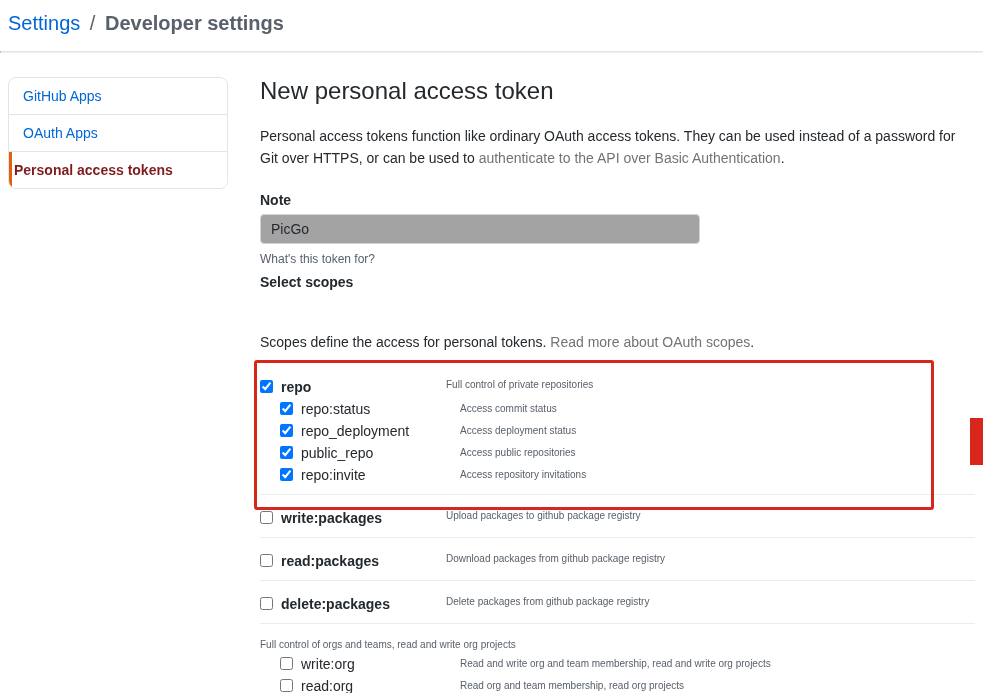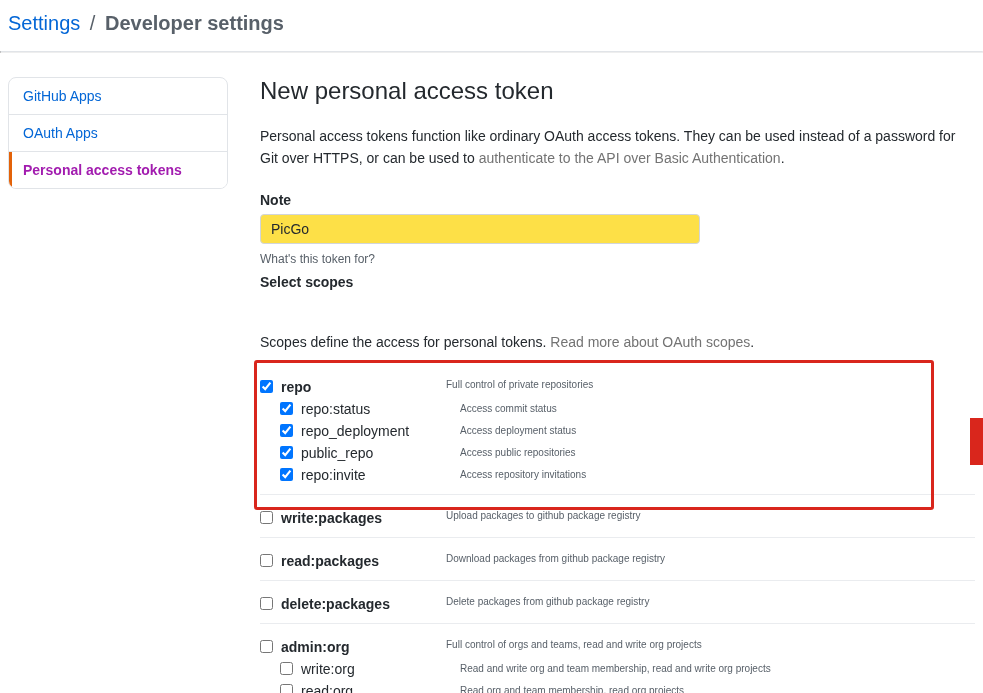--- a/index.html
+++ b/index.html
@@ -10,28 +10,28 @@
 .breadcrumb a { color: #0366d6; }
 .breadcrumb-sep { margin: 0 4px; color: #586069; }
 
 .divider { border-top: 1px solid #e1e4e8; margin: 0; }
 
 .container { display: flex; padding: 24px 8px 0 8px; gap: 32px; }
 .sidebar { width: 220px; flex-shrink: 0; }
 .nav-box { border: 1px solid #e1e4e8; border-radius: 8px; overflow: hidden; background: #fff; }
 .nav-item { display: block; padding: 10px 14px; border-bottom: 1px solid #e1e4e8; color: #0366d6; cursor: pointer; font-size: 14px; }
 .nav-item:last-child { border-bottom: none; }
-.nav-item.active { color: #a21caf; font-weight: 600; border-left: 3px solid #e36209; padding-left: 11px; background: #fff; }
+.nav-item.active { color: #7f1d1d; font-weight: 600; border-left: 3px solid #e36209; padding-left: 2px; background: #fff; }
 
 .main { flex: 1; min-width: 0; }
 h1 { font-size: 24px; font-weight: 400; margin-bottom: 20px; color: #24292e; }
 .intro { color: #24292e; margin-bottom: 22px; line-height: 1.6; }
 
 .field-label { font-weight: 600; display: block; margin-bottom: 6px; }
-.text-input { width: 440px; padding: 6px 10px; border: 1px solid #d1d5da; border-radius: 4px; font-size: 14px; background: #fde047; color: #24292e; }
+.text-input { width: 440px; padding: 6px 10px; border: 1px solid #d1d5da; border-radius: 4px; font-size: 14px; background: #a3a3a3; color: #24292e; }
 .hint { font-size: 12px; color: #586069; margin-top: 8px; }
 
 .section-label { font-weight: 600; margin-top: 8px; margin-bottom: 6px; }
 .section-desc { margin-bottom: 14px; margin-top: 44px; }
 
 .scopes { position: relative; }
 .scope-group { border-top: 1px solid #eaecef; padding: 12px 0 8px 0; }
 .scope-group.no-top-border { border-top: none; }
 .scope-row { display: flex; align-items: flex-start; padding: 3px 0; }
 .scope-row.sub { padding-left: 20px; align-items: center; }
@@ -144,24 +144,20 @@
           <div class="scope-row">
             <label class="scope-cb-wrap">
               <input type="checkbox" class="scope-cb" style="">
               <span class="scope-name">delete:packages</span>
             </label>
             <span class="scope-desc">Delete packages from github package registry</span>
           </div>
         </div>
         <div class="scope-group">
           <div class="scope-row">
-            <label class="scope-cb-wrap">
-              <input type="checkbox" class="scope-cb" style="">
-              <span class="scope-name">admin:org</span>
-            </label>
             <span class="scope-desc">Full control of orgs and teams, read and write org projects</span>
           </div>
           <div class="scope-row sub">
             <label class="scope-cb-wrap">
               <input type="checkbox" class="scope-cb" style="">
               <span class="scope-name">write:org</span>
             </label>
             <span class="scope-desc">Read and write org and team membership, read and write org projects</span>
           </div>
           <div class="scope-row sub">

